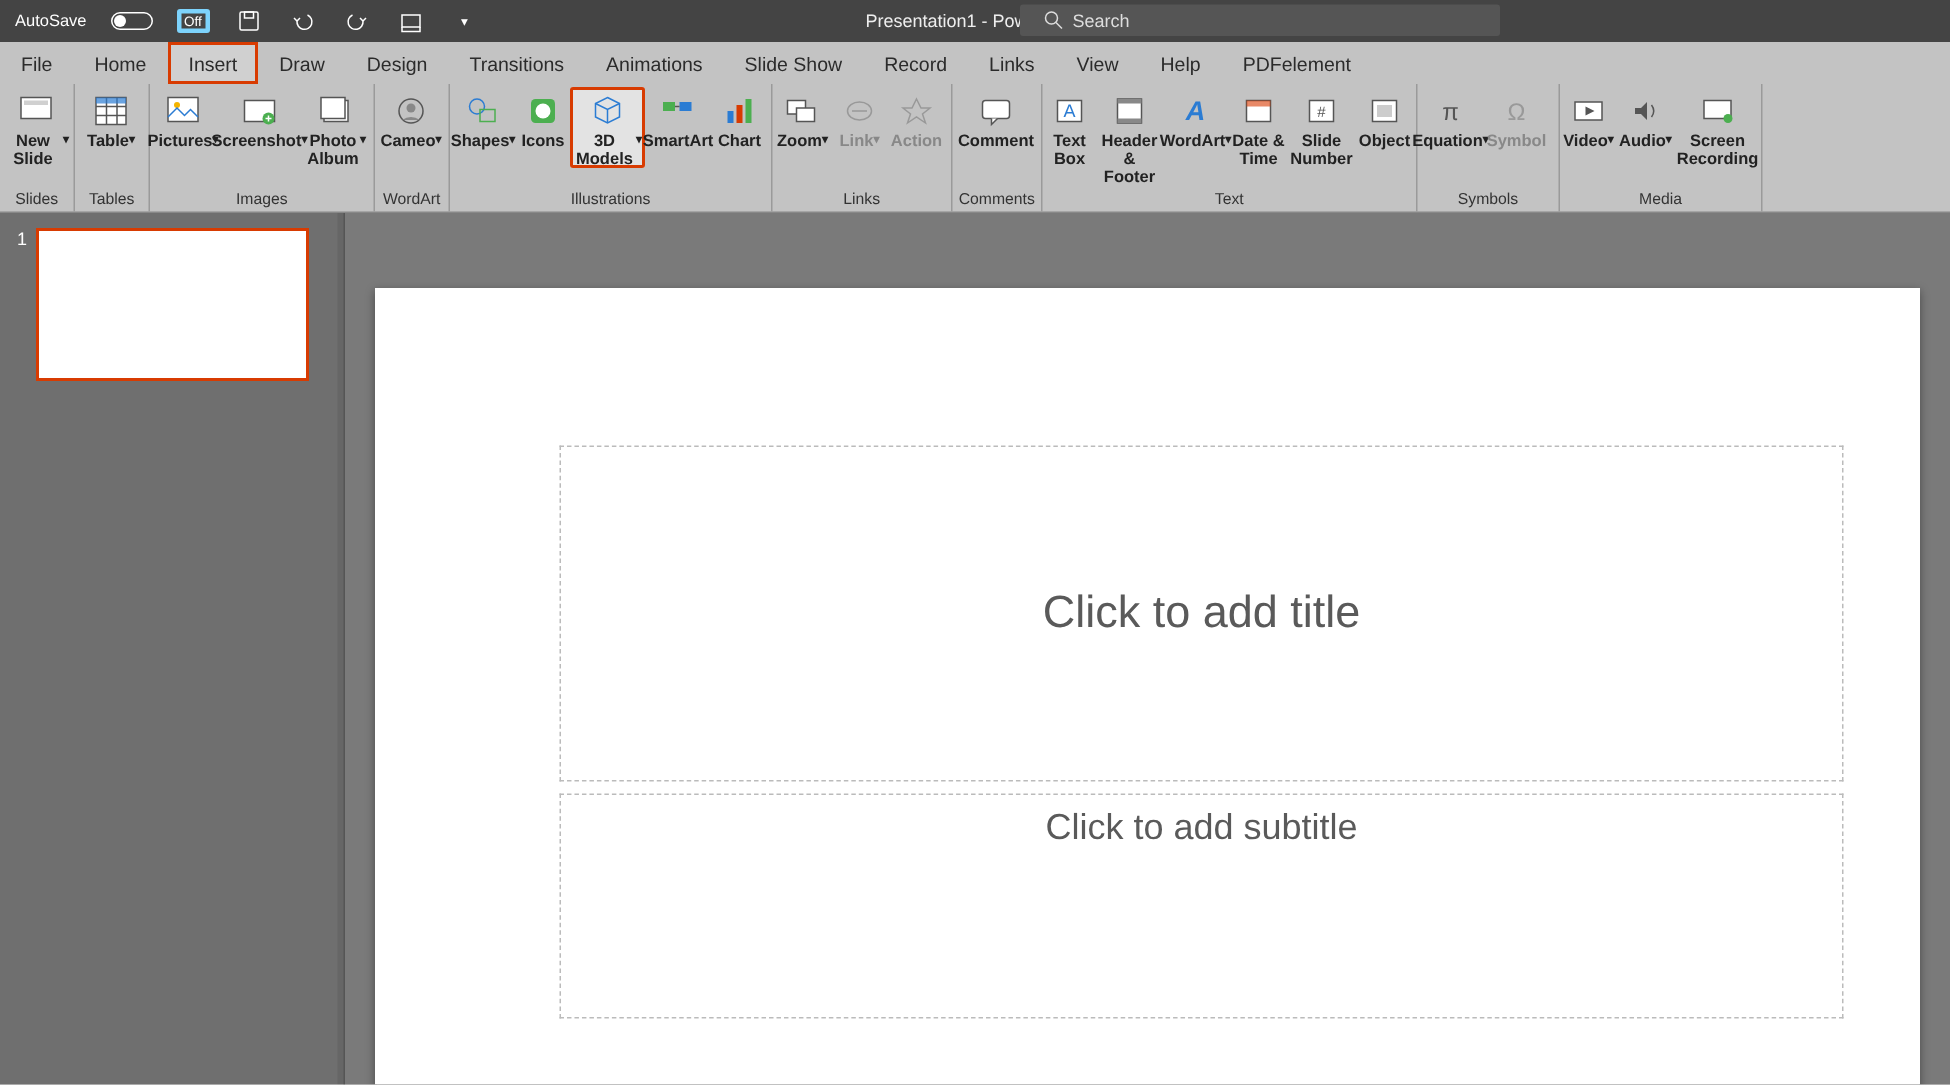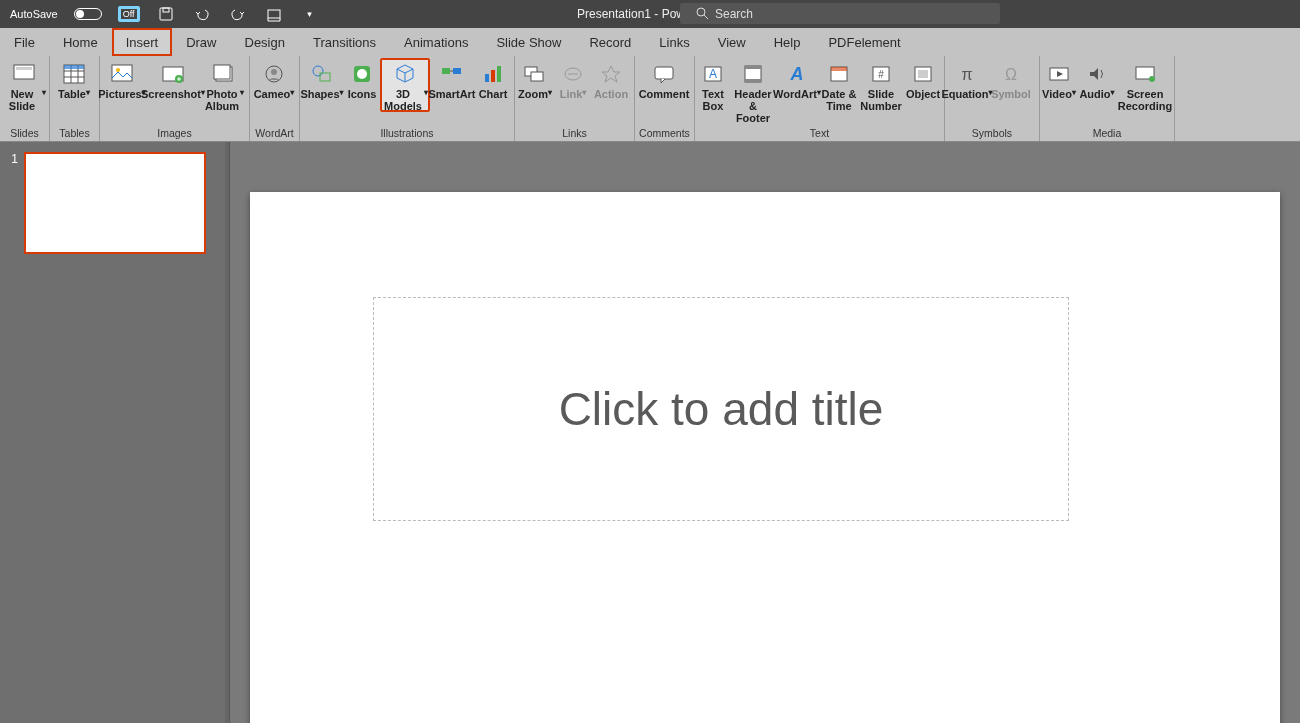--- a/index.html
+++ b/index.html
@@ -40,21 +40,21 @@
   
   .workspace { display:flex; height:calc(723px - 28px - 28px - 86px); }
   .thumbnails { width:230px; background:#6f6f6f; border-right:1px solid #555; padding-top:10px; position:relative;}
   .thumbnails::after{ content:""; position:absolute; right:0; top:0; bottom:0; width:4px; background:rgba(0,0,0,0.08);}
   .thumb-wrap { display:flex; gap:6px; padding-left:6px;}
   .thumb-num { color:#fff; font-size:12px; width:12px; text-align:right;}
   .thumb { width:182px; height:102px; background:#fff; border:2px solid #d83b01;}
   .canvas-area { flex:1; background:#7a7a7a; position:relative; overflow:hidden;}
   .slide { position:absolute; left:20px; top:50px; width:1030px; height:580px; background:#fff; box-shadow:0 2px 6px rgba(0,0,0,0.4);}
   .ph { position:absolute; border:1px dashed #bbb; display:flex; align-items:center; justify-content:center; color:#5a5a5a;}
-  .ph-title { left:123px; top:105px; width:696px; height:224px; font-size:46px; font-weight:400; font-family:"Segoe UI Light","Segoe UI",Arial,sans-serif;}
+  .ph-title { left:123px; top:105px; width:856px; height:224px; font-size:30px; font-weight:400; font-family:"Segoe UI Light","Segoe UI",Arial,sans-serif;}
   .ph-sub { left:123px; top:337px; width:856px; height:150px; align-items:flex-start; padding-top:8px; font-size:24px; font-family:"Segoe UI Light","Segoe UI",Arial,sans-serif;}
 </style>
 </head>
 <body>
 
 <div class="titlebar">
   <div class="left">
     <span>AutoSave</span>
     <span class="autosave-toggle"></span>
     <span style="font-size:9px;border:3px solid #7dd3fc;padding:0 2px;border-radius:2px;">Off</span>
@@ -483,15 +483,16 @@
 <div class="workspace">
   <div class="thumbnails">
     <div class="thumb-wrap">
       <div class="thumb-num">1</div>
       <div class="thumb"></div>
     </div>
   </div>
   <div class="canvas-area">
     <div class="slide">
       <div class="ph ph-title">Click to add title</div>
+      <div class="ph ph-sub">Click to add subtitle</div>
     </div>
   </div>
 </div>
 
 </body></html>

